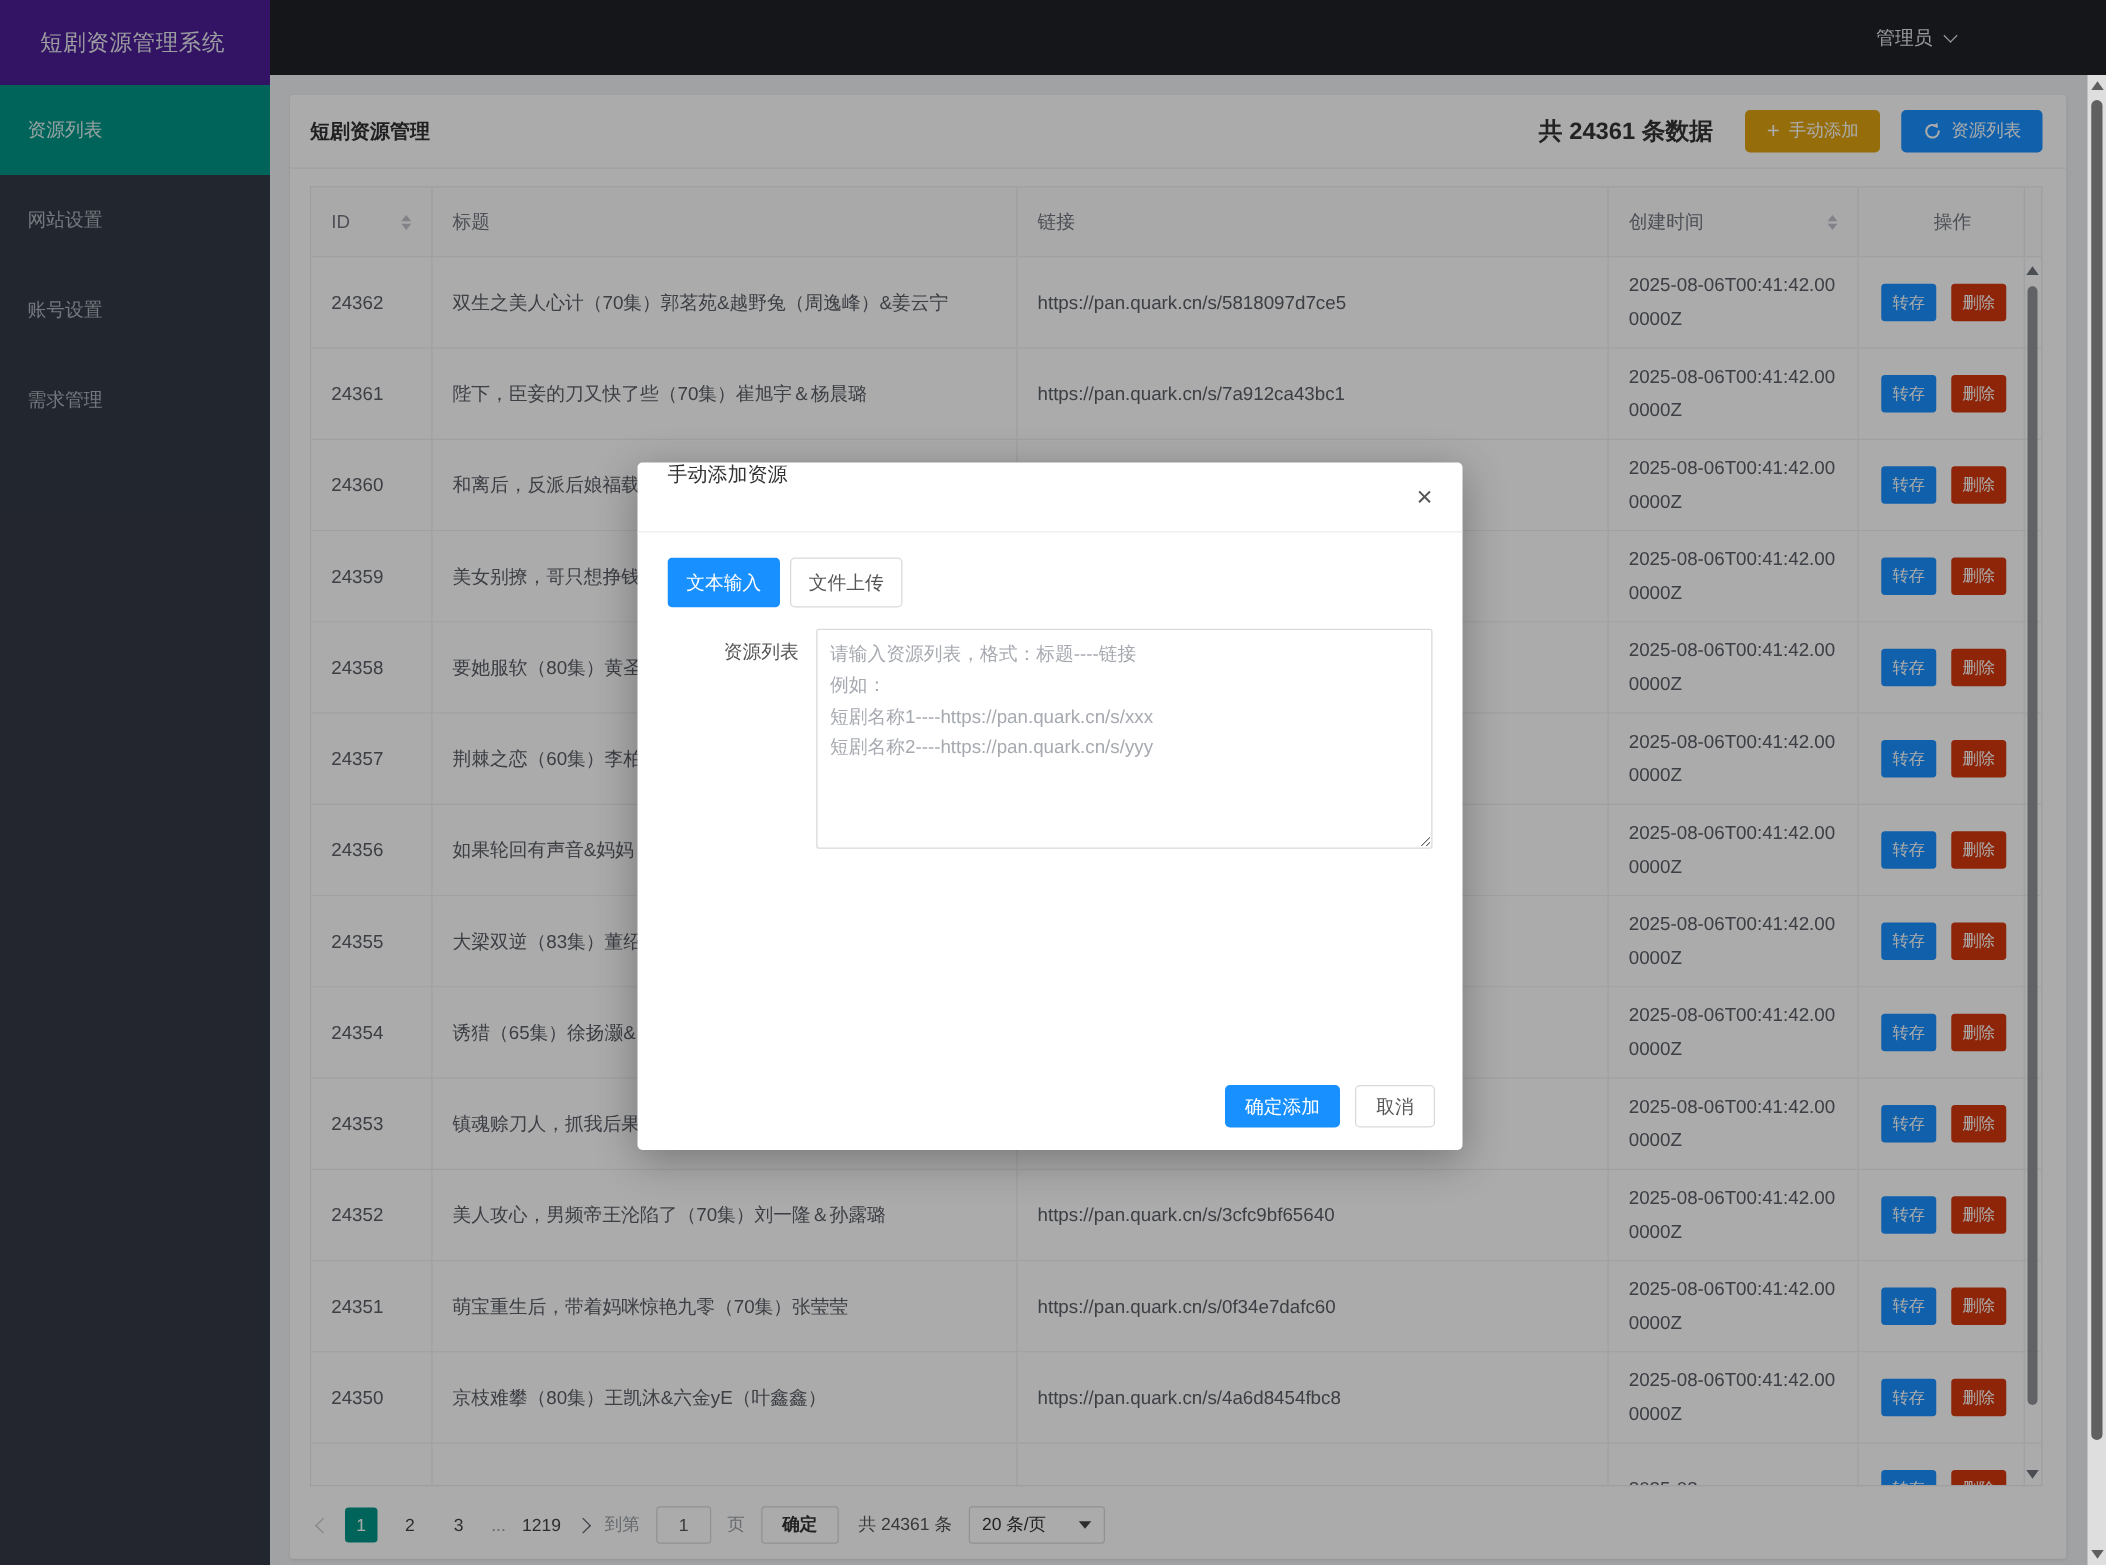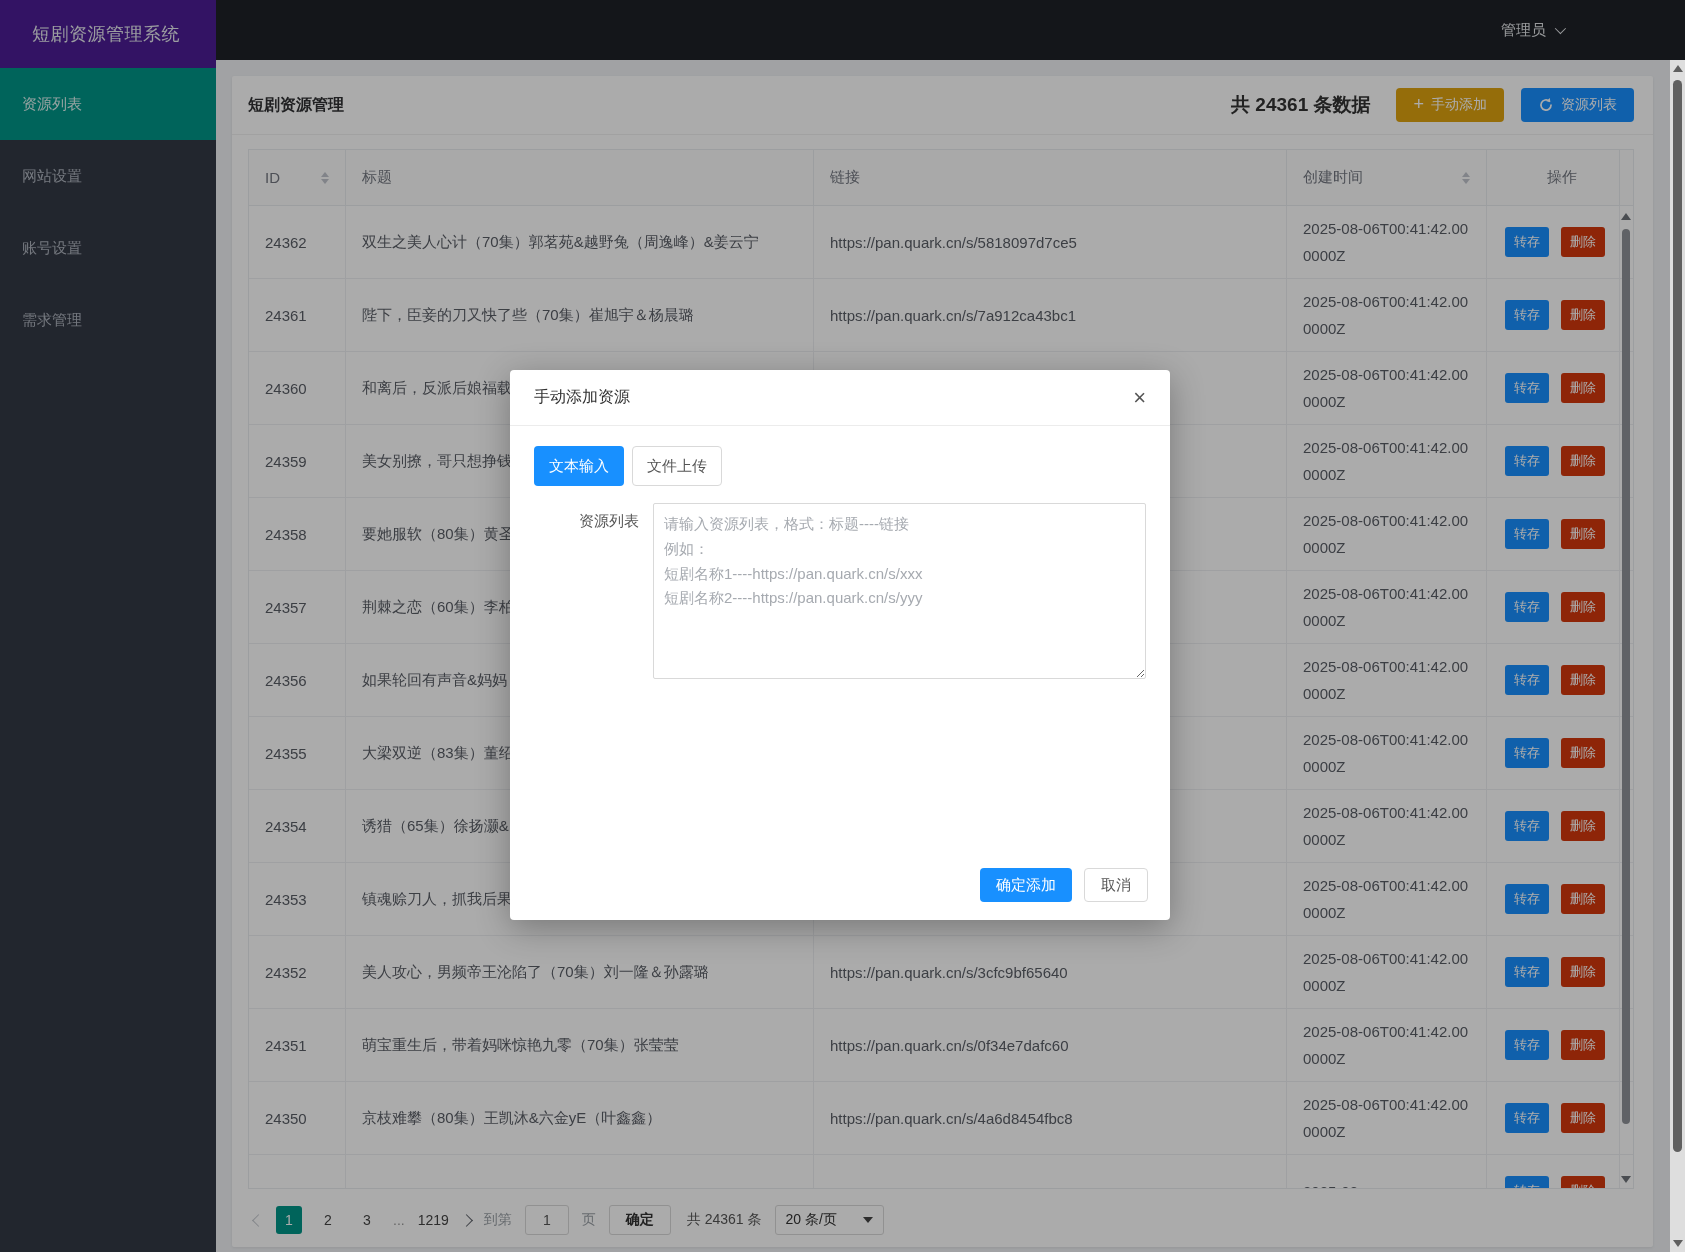--- a/index.html
+++ b/index.html
@@ -93,21 +93,21 @@
   .pg-total{color:#555;margin-left:3px;}
   .page-size{height:30px;border:1px solid #d9d9d9;border-radius:3px;display:inline-flex;align-items:center;
              gap:26px;padding:0 10px;color:#333;cursor:pointer;background:#fff;}
   .sel-caret{width:0;height:0;border-left:5px solid transparent;border-right:5px solid transparent;
              border-top:6px solid #444;}
 
   
   .overlay{position:absolute;inset:0;background:rgba(0,0,0,.33);z-index:10;}
   .modal{position:absolute;left:510px;top:370px;width:660px;height:550px;background:#fff;border-radius:4px;
          box-shadow:0 8px 34px rgba(0,0,0,.3);z-index:20;display:flex;flex-direction:column;}
-  .modal-header{flex:0 0 56px;display:flex;align-items:center;padding:0 24px;border-bottom:1px solid #ececec;}
+  .modal-header{flex:0 0 56px;display:flex;padding:0 24px;border-bottom:1px solid #ececec;}
   .modal-title{font-size:16px;color:#333;}
   .modal-close{margin-left:auto;font-size:22px;color:#555;line-height:1;cursor:pointer;background:none;border:none;font-family:inherit;}
   .modal-body{flex:1;padding:20px 24px 0;}
   .tabs{display:flex;gap:8px;}
   .tab{height:40px;padding:0 14px;border-radius:4px;font-size:15px;display:inline-flex;align-items:center;
        cursor:pointer;border:1px solid transparent;font-family:inherit;background:#fff;}
   .tab.active{background:var(--blue);color:#fff;}
   .tab.inactive{border-color:#d9d9d9;color:#555;}
   .form-row{display:flex;margin-top:17px;}
   .form-label{width:105px;flex:0 0 105px;text-align:right;padding-top:9px;font-size:15px;color:#555;}

